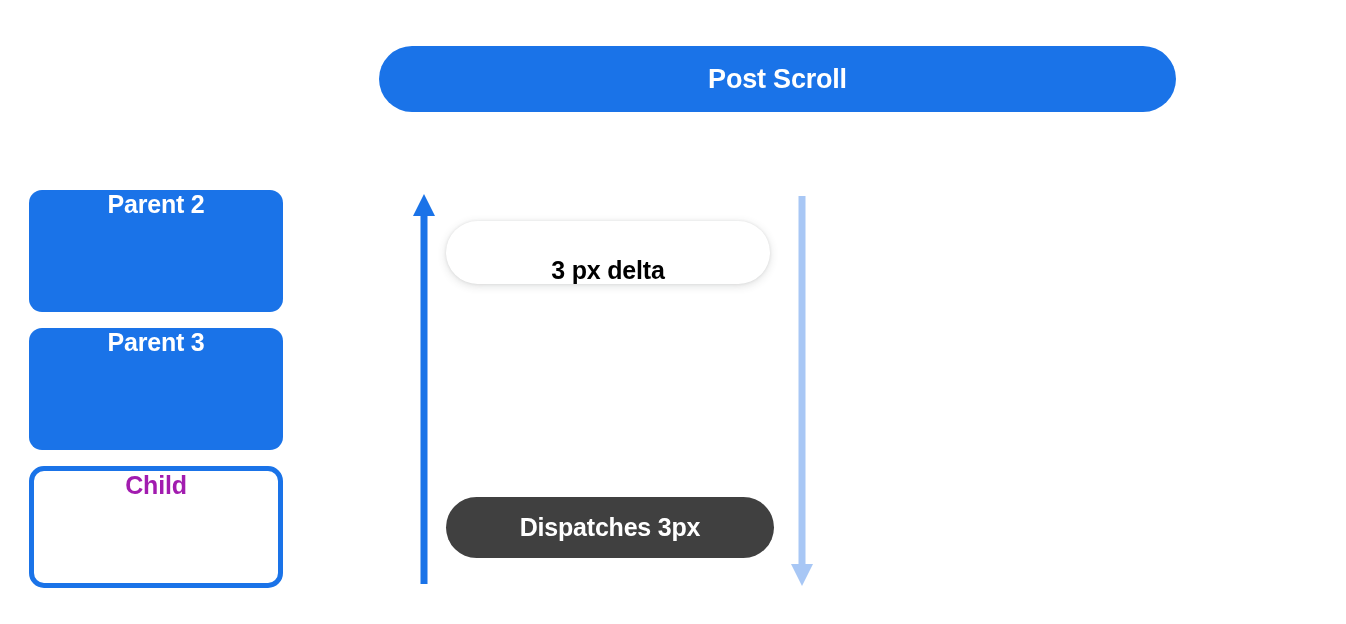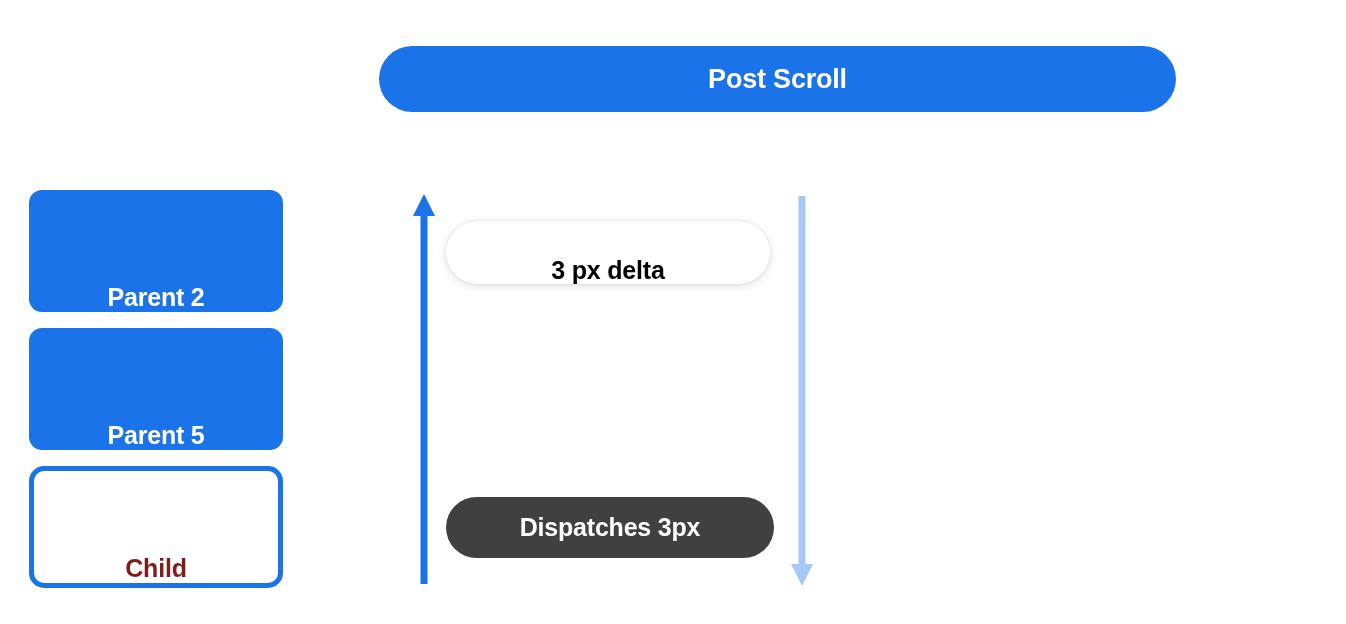--- a/index.html
+++ b/index.html
@@ -39,21 +39,21 @@
     font-weight: 700;
     letter-spacing: -0.2px;
   }
 
   
   .stack-box {
     position: absolute;
     left: 29px;
     width: 254px;
     display: flex;
-    align-items: flex-end;
+    align-items: flex-start;
     justify-content: center;
     box-sizing: border-box;
   }
   .stack-box .label {
     font-size: 25px;
     font-weight: 700;
     letter-spacing: -0.2px;
   }
   .box-parent2 {
     top: 190px;
@@ -72,21 +72,21 @@
     color: #ffffff;
   }
   .box-child {
     top: 466px;
     height: 122px;
     background: #ffffff;
     border: 5px solid #1a73e8;
     border-radius: 15px;
   }
   .box-child .label {
-    color: #7f1d1d;
+    color: #a21caf;
   }
 
   
   .arrow {
     position: absolute;
   }
 
   
   .delta-pill {
     position: absolute;
@@ -135,21 +135,21 @@
 
   <div class="header-pill">
     <span class="label">Post Scroll</span>
   </div>
 
   <div class="stack-box box-parent2">
     <span class="label">Parent 2</span>
   </div>
 
   <div class="stack-box box-parent1">
-    <span class="label">Parent 5</span>
+    <span class="label">Parent 3</span>
   </div>
 
   <div class="stack-box box-child">
     <span class="label">Child</span>
   </div>
 
   <svg class="arrow" style="left:404px; top:190px;" width="40" height="400" viewBox="0 0 40 400">
     <polygon points="20,4 31,26 9,26" fill="#1a73e8"></polygon>
     <rect x="16.5" y="24" width="7" height="370" fill="#1a73e8"></rect>
   </svg>

